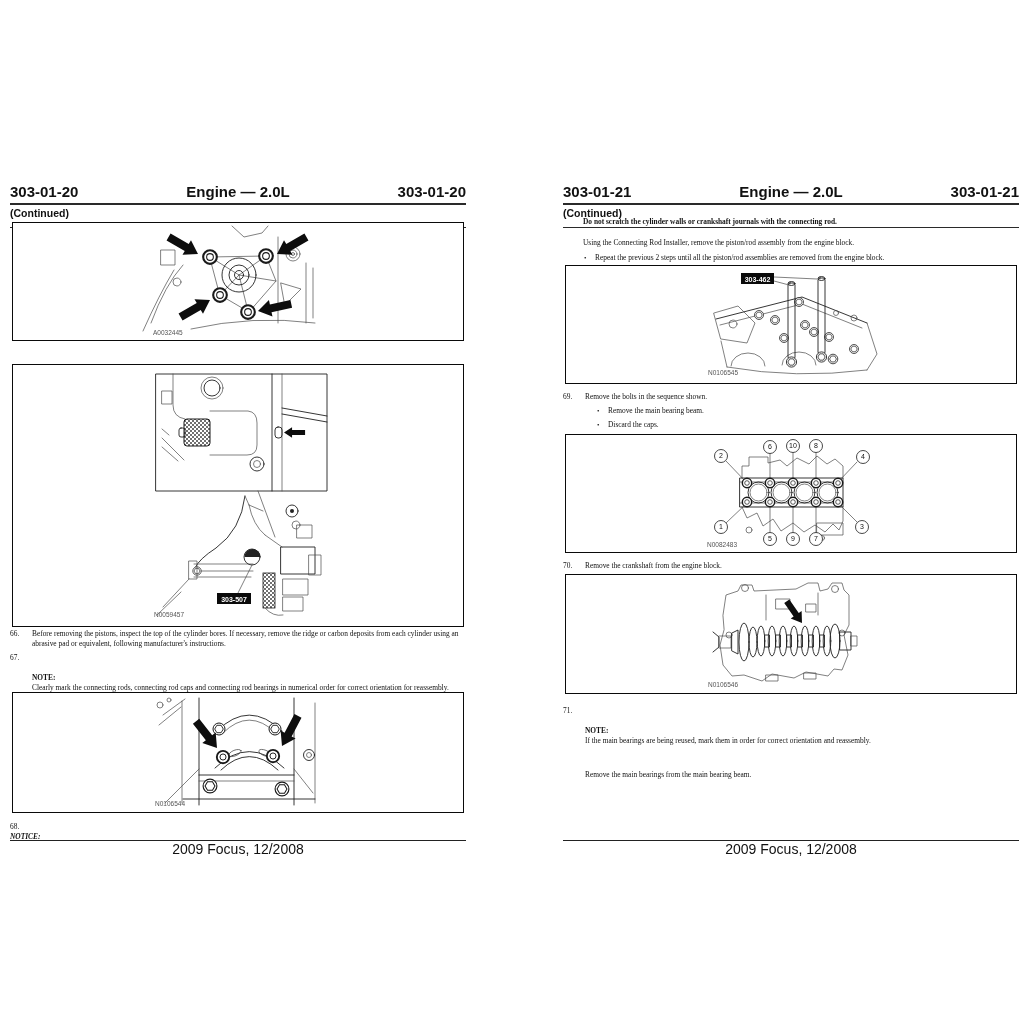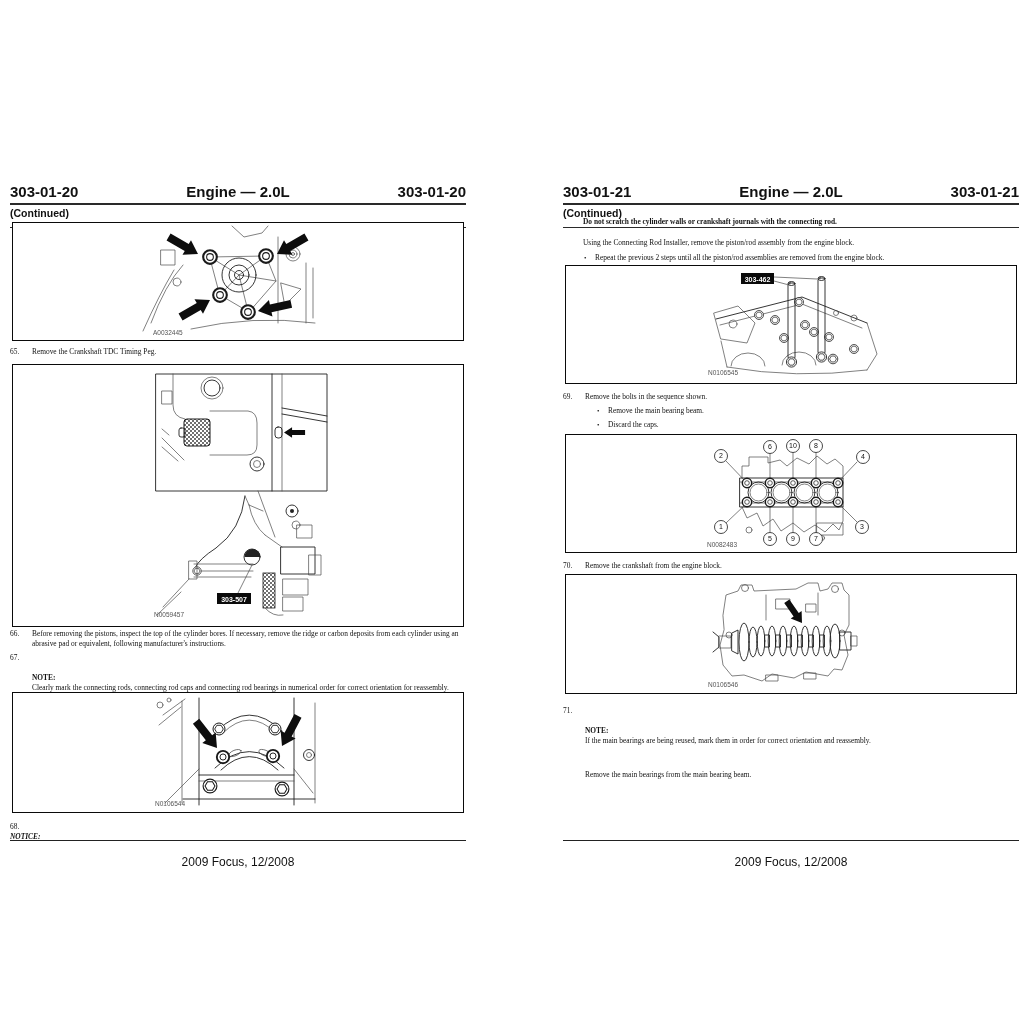--- a/index.html
+++ b/index.html
@@ -21,22 +21,22 @@
   .step-body{flex:1;}
   .note-label{font-weight:bold;margin-top:20px;}
   .notice-label{font-weight:bold;font-style:italic;}
   .action{margin-top:24px;}
   .indent{padding-left:20px;font-size:7.4px;line-height:10px;}
   .bold{font-weight:bold;}
   .bullet-row{display:flex;padding-left:21px;font-size:7.4px;line-height:10px;}
   .step .bullet-row{padding-left:12px;margin-top:4px;}
   .bullet-dot{width:11px;flex-shrink:0;font-size:7px;}
   .page-footer{position:absolute;top:657px;left:0;width:456px;border-top:1.5px solid #222;
-               padding-top:14px;text-align:center;font-family:"Liberation Sans",sans-serif;
-               font-size:12px;}
+               padding-top:0;text-align:center;font-family:"Liberation Sans",sans-serif;
+               font-size:14px;}
   svg{display:block;}
   .ln{fill:none;stroke:#1f1f1f;stroke-width:0.9;stroke-linejoin:round;stroke-linecap:round;}
   .lt{fill:none;stroke:#4a4a4a;stroke-width:0.7;stroke-linejoin:round;stroke-linecap:round;}
   .figid{font-family:"Liberation Sans",sans-serif;font-size:6.5px;fill:#555;}
   .tool{font-family:"Liberation Sans",sans-serif;font-weight:bold;font-size:7px;fill:#fff;text-anchor:middle;}
   .co{font-family:"Liberation Sans",sans-serif;font-size:7px;fill:#111;text-anchor:middle;}
 </style>
 </head>
 <body>
 
@@ -91,24 +91,20 @@
       <use href="#boltring" transform="translate(207,72) scale(1.05)"></use>
       <use href="#boltring" transform="translate(235,89) scale(1.05)"></use>
       <use href="#arr" transform="translate(185,31) rotate(30)"></use>
       <use href="#arr" transform="translate(264,31) rotate(150)"></use>
       <use href="#arr" transform="translate(197,77) rotate(-30)"></use>
       <use href="#arr" transform="translate(245,88) rotate(168)"></use>
       <text class="figid" x="140" y="112">A0032445</text>
     </svg>
   </div>
 
-  <div class="abs step" style="top:164px;">
-    <span class="step-num">65.</span>
-    <span class="step-body">Remove the Crankshaft TDC Timing Peg.</span>
-  </div>
 
   <div class="figure-box" style="top:181px;height:263px;">
     <svg width="449" height="260" viewBox="0 0 449 260">
       <rect class="ln" x="143" y="9" width="171" height="117" fill="#fff"></rect>
       <g>
         <rect class="lt" x="149" y="26" width="10" height="13"></rect>
         <path class="lt" d="M160,9 V40 Q160,52 172,54"></path>
         <circle class="lt" cx="199" cy="23" r="11"></circle>
         <circle class="ln" cx="199" cy="23" r="8"></circle>
         <path class="lt" d="M197,46 h38 q9,1 9,12 v22 q0,10 -10,10 h-37"></path>

